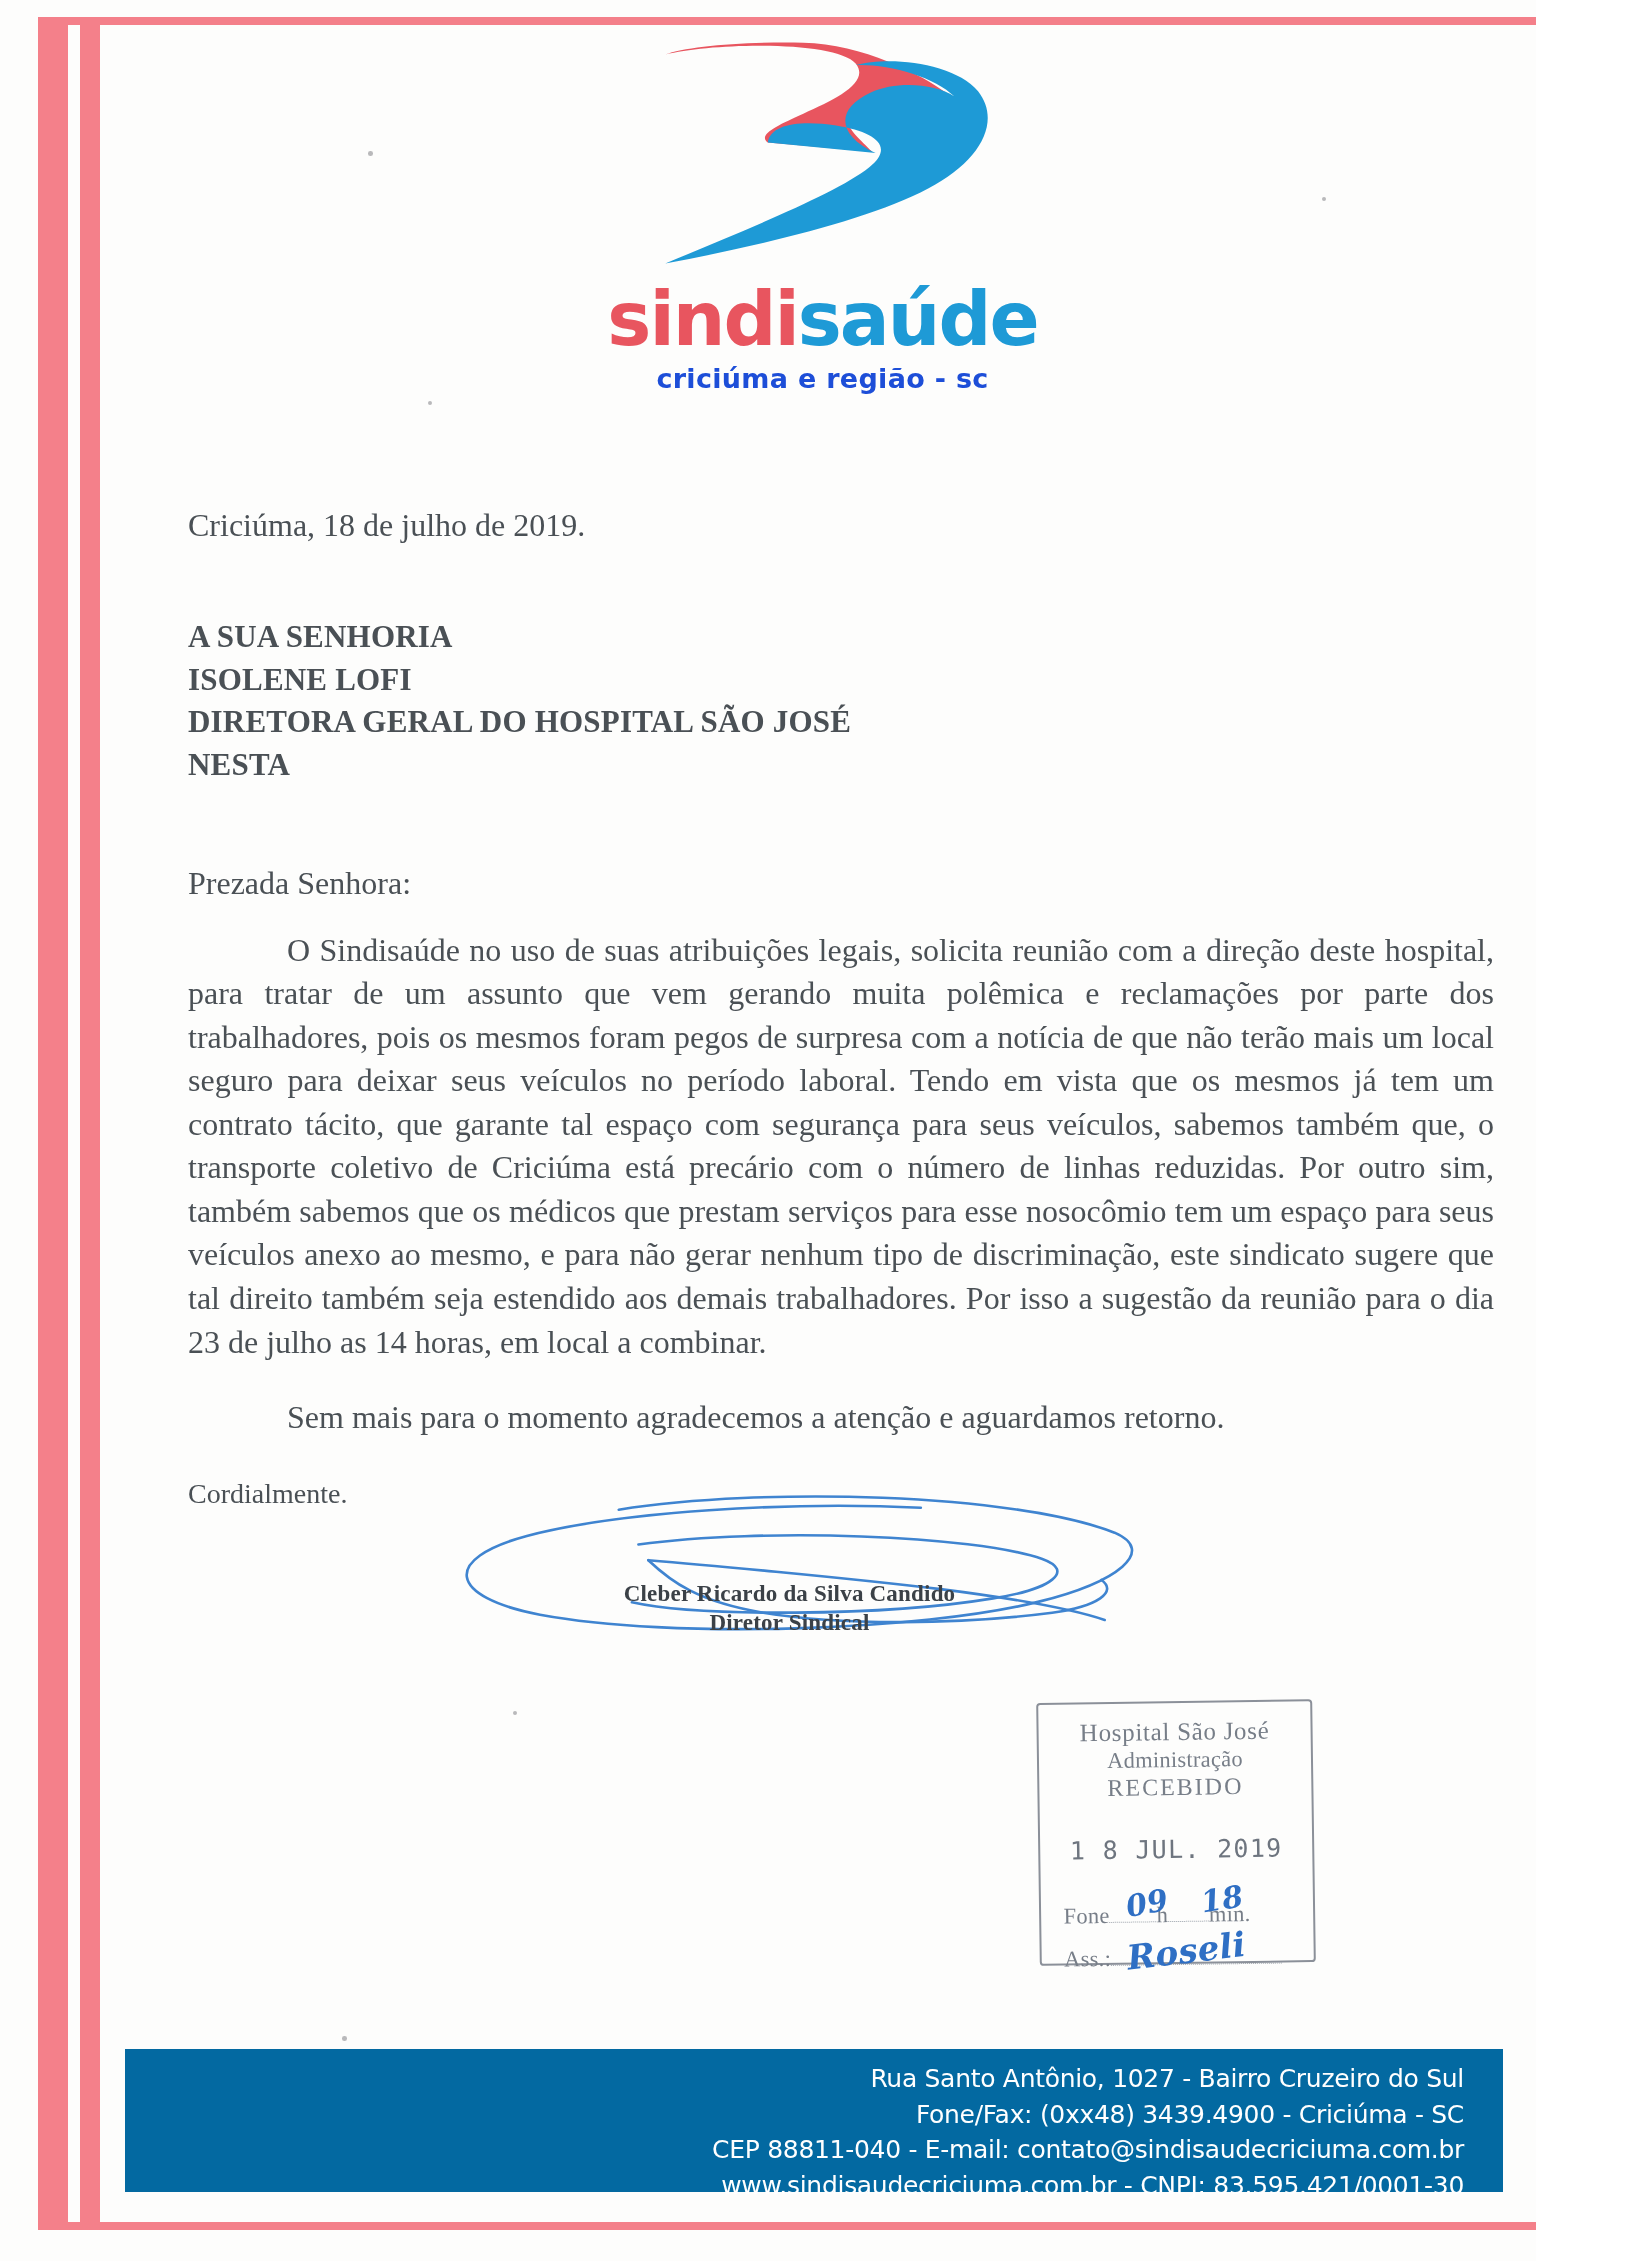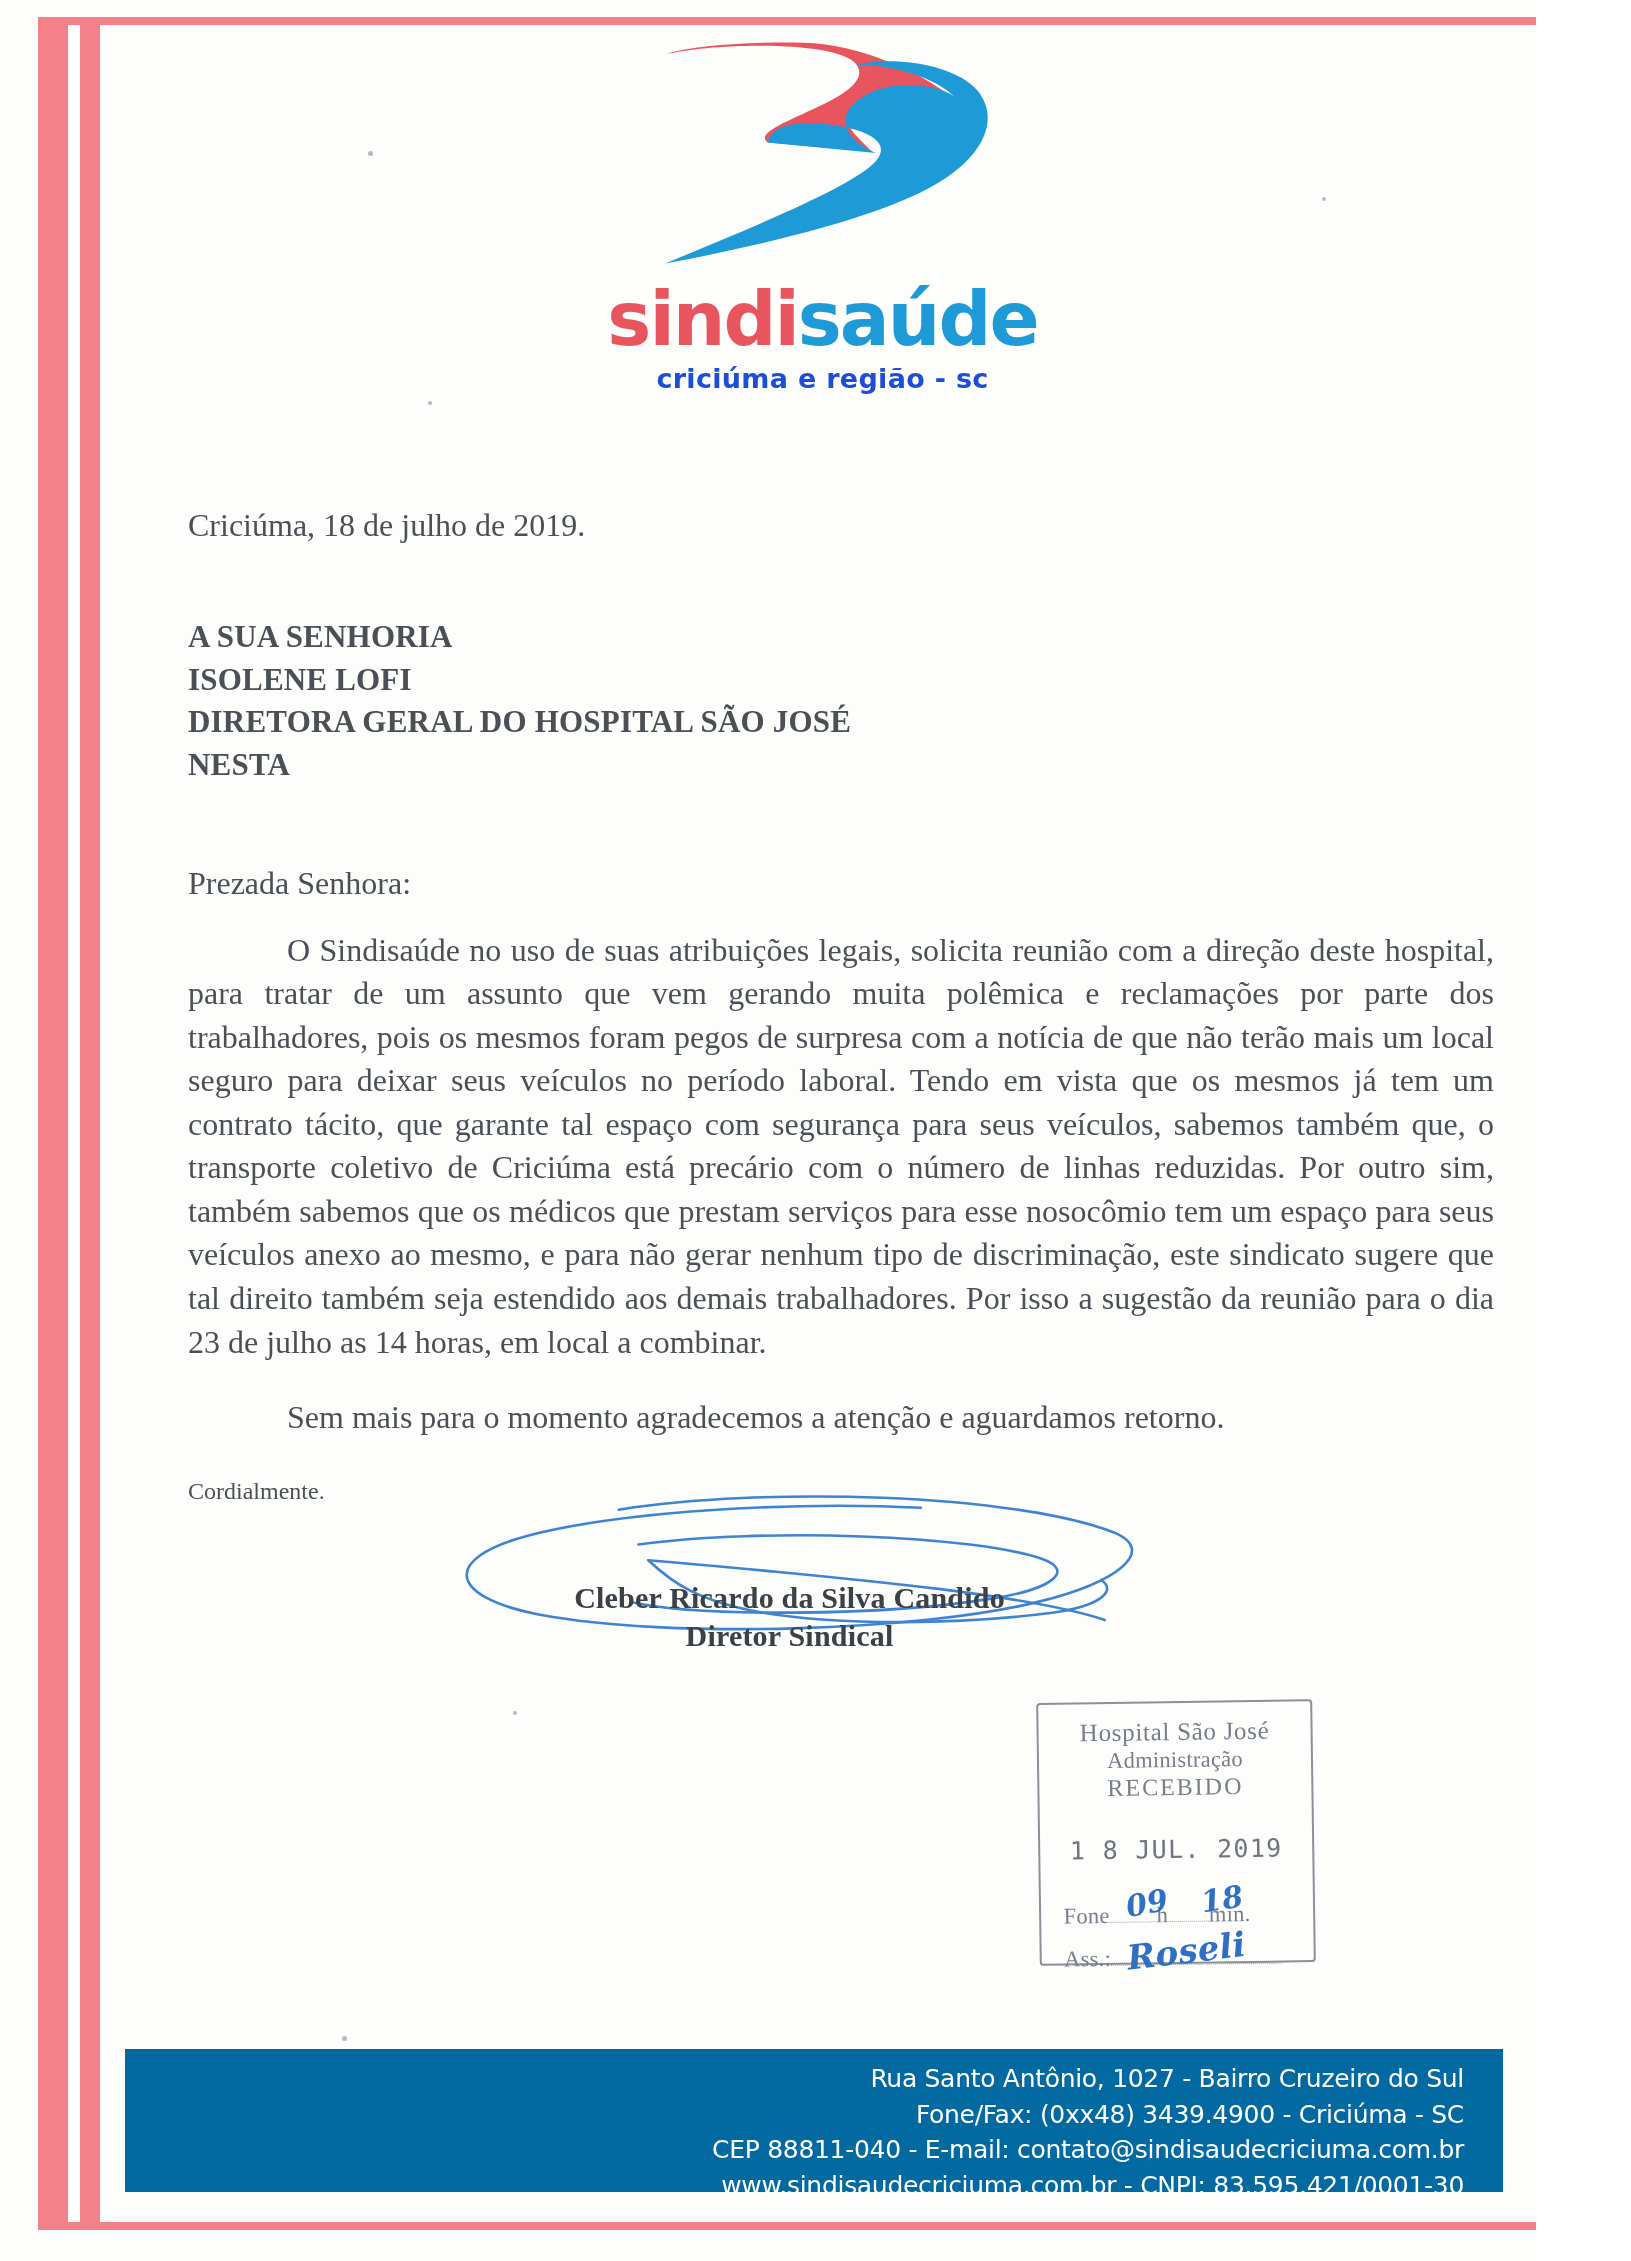--- a/index.html
+++ b/index.html
@@ -137,21 +137,21 @@
     text-indent: 99px;
   }
   .para-closing {
     margin-top: 32px;
     font-size: 32px;
     line-height: 1.36;
     text-indent: 99px;
   }
   .cordial {
     margin-top: 38px;
-    font-size: 24px;
+    font-size: 28px;
   }
 
   
   .sign-block {
     position: absolute;
     left: 421px;
     top: 1467px;
     width: 737px;
     height: 197px;
   }
@@ -163,21 +163,21 @@
   }
   .sign-names {
     position: absolute;
     left: 0;
     top: 112px;
     width: 737px;
     text-align: center;
     color: #3b4147;
     font-family: "Liberation Serif", serif;
     font-weight: bold;
-    font-size: 30px;
+    font-size: 23px;
     line-height: 1.27;
     letter-spacing: 0.2px;
   }
 
   
   .stamp {
     position: absolute;
     left: 1038px;
     top: 1701px;
     width: 276px;

